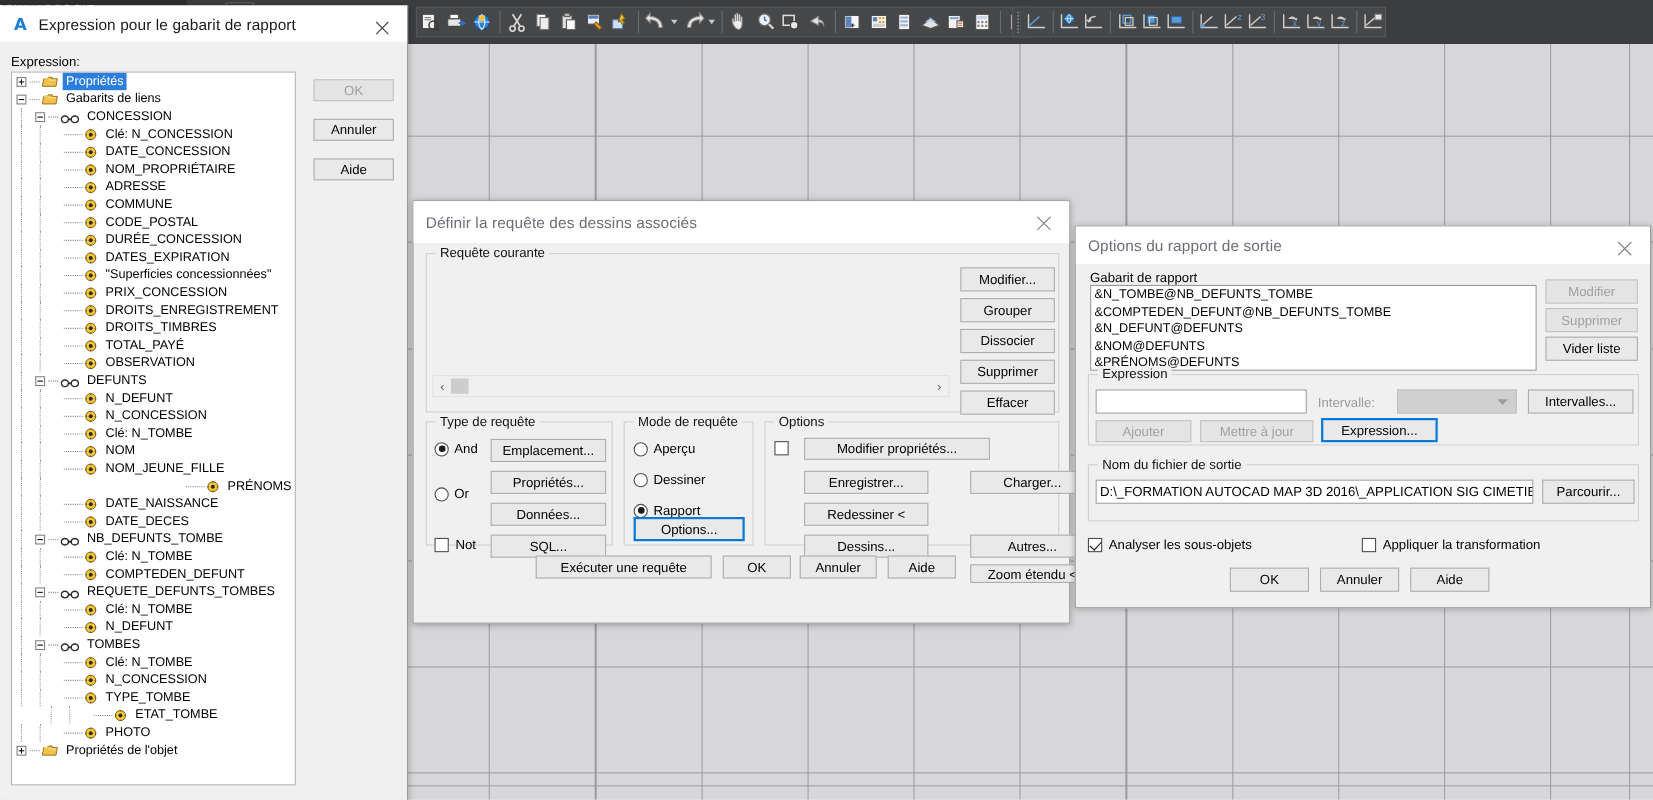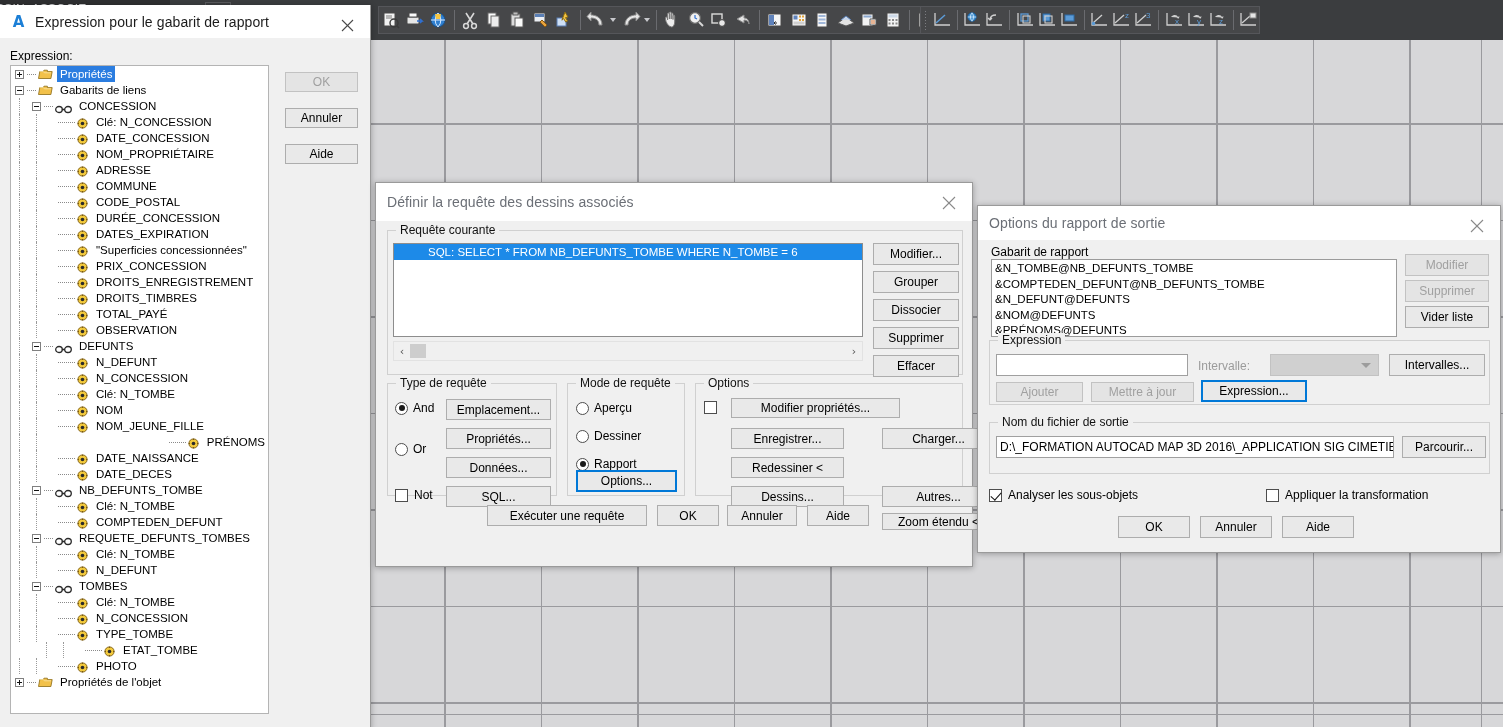--- a/index.html
+++ b/index.html
@@ -968,23 +968,20 @@
       <span class="win-close">
         <svg width="14" height="14" viewBox="0 0 14 14">
             <line x1="1" y1="1" x2="13" y2="13"></line>
             <line x1="13" y1="1" x2="1" y2="13"></line>
           </svg>
       </span>
     </div>
 
     <div class="grp" style="left:11px; top:47px; width:576px; height:145px;">
       <span class="grp-lbl">Requête courante</span>
-      <div style="position:absolute; left:5px; top:12px; width:470px; height:94px; background:#fff; border:1px solid #8d8d8d; overflow:hidden;">
-        <div style="background:#1d8ae8; color:#fff; font-size:11.5px; padding:2px 0 2px 34px; white-space:nowrap;">SQL: SELECT * FROM NB_DEFUNTS_TOMBE WHERE N_TOMBE = 6</div>
-      </div>
 
       <div style="position:absolute; left:5px; top:110px; width:470px; height:20px; background:#f0f0f0; border:1px solid #e2e2e2; display:flex; align-items:center;">
         <span style="width:16px;text-align:center;font-size:11px;color:#555;font-family:'DejaVu Sans',sans-serif;">‹</span>
         <span style="width:16px;height:14px;background:#cdcdcd;"></span>
         <span style="flex:1"></span>
         <span style="width:16px;text-align:center;font-size:11px;color:#555;font-family:'DejaVu Sans',sans-serif;">›</span>
       </div>
 
       <div id="query-side-buttons">
           <div class="btn" style="position:absolute; left:485px; top:12px; width:86px; height:22px;">Modifier...</div>
@@ -1101,21 +1098,21 @@
     <div class="grp" style="left:11px; top:216px; width:501px; height:52px;">
       <span class="grp-lbl">Nom du fichier de sortie</span>
       <div class="txtin" style="position:absolute; left:6px; top:13px; width:398px; height:22px;">D:\_FORMATION AUTOCAD MAP 3D 2016\_APPLICATION SIG CIMETIERE (20</div>
       <div class="btn" style="position:absolute; left:412px; top:13px; width:84px; height:22px;">Parcourir...</div>
     </div>
 
     <div class="cbx on" style="position:absolute; left:11px; top:282px;">
       <span class="box"></span>
       <span>Analyser les sous-objets</span>
     </div>
-    <div class="cbx" style="position:absolute; left:260px; top:282px;margin-left:28px;">
+    <div class="cbx" style="position:absolute; left:260px; top:282px;">
       <span class="box"></span>
       <span>Appliquer la transformation</span>
     </div>
 
     <div id="report-footer-buttons">
         <div class="btn" style="position:absolute; left:140px; top:310px; width:72px; height:22px;">OK</div>
         <div class="btn" style="position:absolute; left:222px; top:310px; width:72px; height:22px;">Annuler</div>
         <div class="btn" style="position:absolute; left:304px; top:310px; width:72px; height:22px;">Aide</div>
       </div>
   </div>

